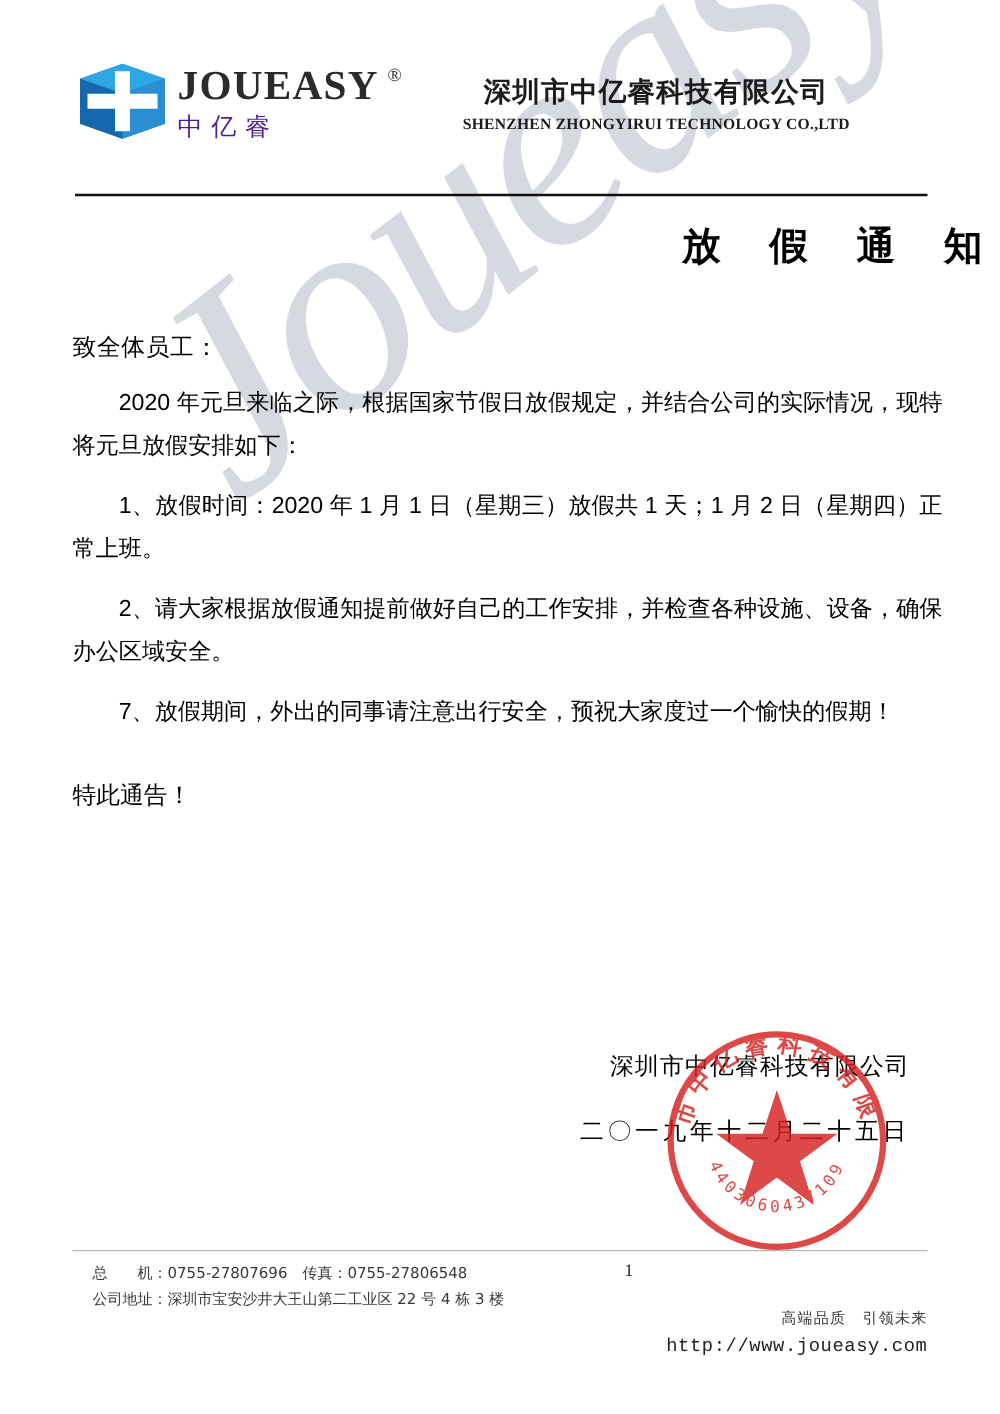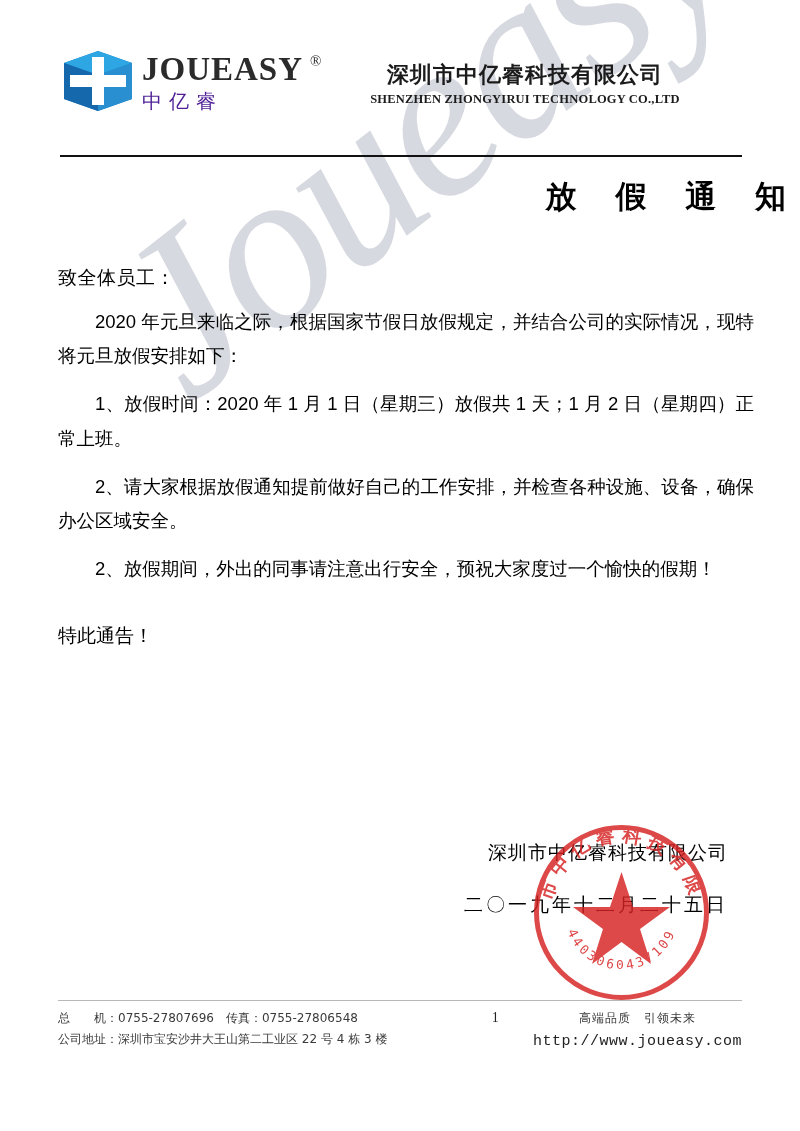--- a/index.html
+++ b/index.html
@@ -223,32 +223,33 @@
     right: 58px;
     top: 1008px;
     z-index: 10;
     font-family: "DejaVu Sans", sans-serif;
     font-size: 12px;
     color: #3a3a3a;
     display: flex;
     justify-content: space-between;
     align-items: flex-start;
   }
-  .footer-left div { line-height: 1.75; white-space: nowrap; }
+  .footer-left div { line-height: 1.75; white-space: nowrap; margin-left: 16px; }
   .footer-left .tel-label { letter-spacing: 0; }
   .footer-center {
     font-family: "Liberation Serif", serif;
     font-size: 14px;
     color: #222;
     padding-top: 2px;
     margin-left: 70px;
   }
   .footer-right {
-    text-align: center;
+    text-align: right;
     line-height: 1.75;
+    margin-top: 36px;
   }
   .footer-right .slogan { letter-spacing: 1px; }
   .footer-right .url {
     font-family: "Liberation Mono", monospace;
     font-size: 15px;
     letter-spacing: 0.5px;
     color: #222;
   }
 </style>
 </head>
@@ -290,21 +291,21 @@
 
   <div class="header-rule"></div>
 
   <div class="doc-title">放 假 通 知</div>
 
   <div class="body-text">
     <div class="salutation">致全体员工：</div>
     <p class="para indent">2020 年元旦来临之际，根据国家节假日放假规定，并结合公司的实际情况，现特将元旦放假安排如下：</p>
     <p class="para indent">1、放假时间：2020 年 1 月 1 日（星期三）放假共 1 天；1 月 2 日（星期四）正常上班。</p>
     <p class="para indent">2、请大家根据放假通知提前做好自己的工作安排，并检查各种设施、设备，确保办公区域安全。</p>
-    <p class="para indent">2、放假期间，外出的同事请注意出行安全，预祝大家度过一个愉快的假期！</p>
+    <p class="para indent">7、放假期间，外出的同事请注意出行安全，预祝大家度过一个愉快的假期！</p>
     <div class="closing">特此通告！</div>
   </div>
 
   <div class="signature">
     <div class="sig-company">深圳市中亿睿科技有限公司</div>
     <div class="sig-date">二〇一九年十二月二十五日</div>
   </div>
 
   <div class="seal">
     <svg width="185" height="185" viewBox="0 0 185 185" xmlns="http://www.w3.org/2000/svg">

